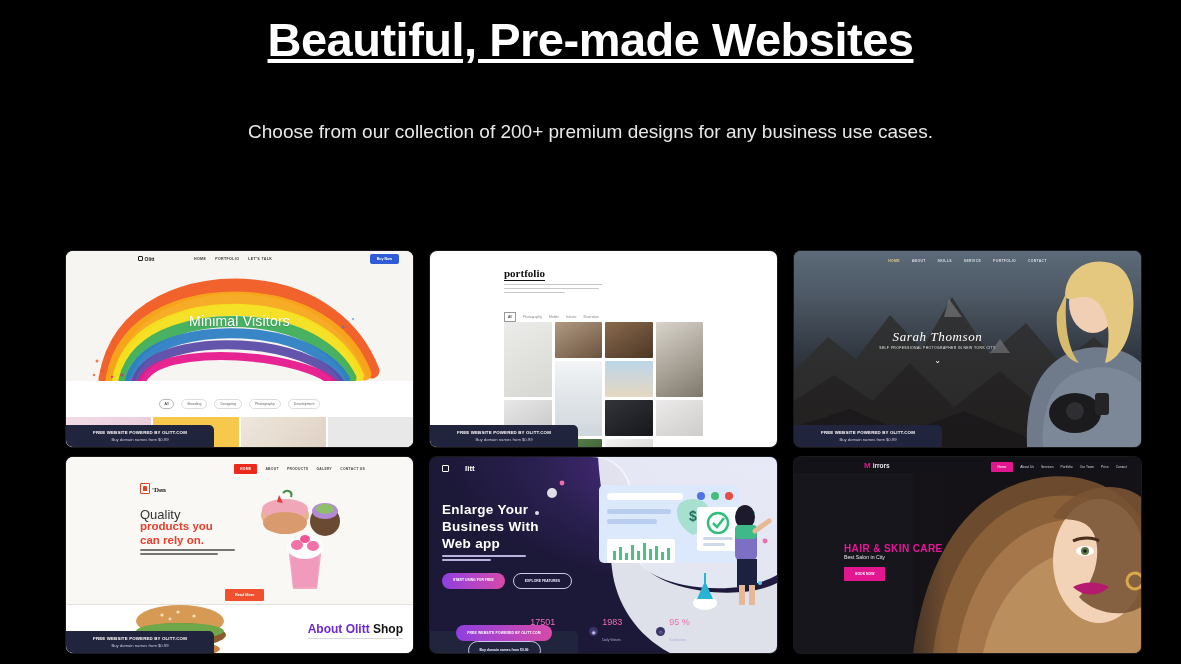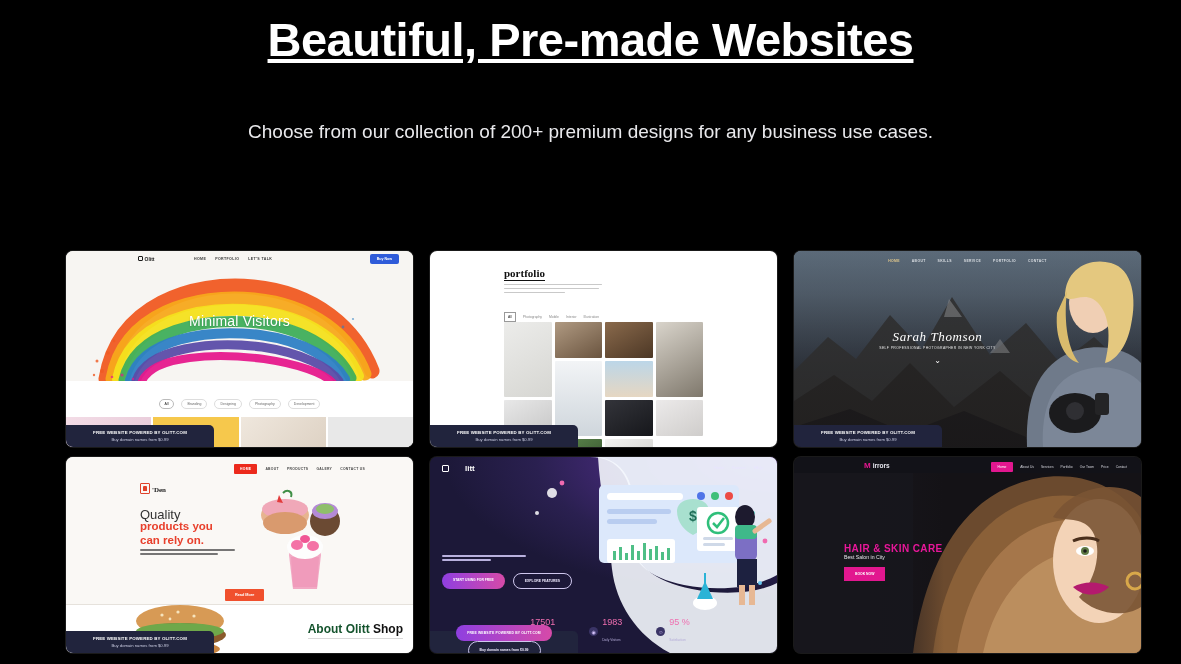--- a/index.html
+++ b/index.html
@@ -136,21 +136,21 @@
   .c4 .h1 { position: absolute; left: 74px; top: 50px; font-size: 13px; color: #333; }
   .c4 .h2 { position: absolute; left: 74px; top: 62px; font-size: 11.5px; font-weight: 700; color: #e8402c; line-height: 14px; }
   .c4 .p { position: absolute; left: 74px; top: 92px; width: 95px; }
   .c4 .p i { display:block; height: 1.6px; background:#4a4a4a; opacity:.75; margin-bottom: 2.4px; border-radius:1px; }
   .c4 .p i:nth-child(1){width:100%} .c4 .p i:nth-child(2){width:82%}
   .c4 .btn { position: absolute; left: 159px; top: 132px; background: #f0502d; color: #fff; font-size: 3.8px; font-weight: 600; padding: 4px 10px; border-radius: 1px; }
   .c4 .cakes { position: absolute; right: 62px; top: 28px; width: 100px; height: 112px; }
   .c4 .sep { position: absolute; left: 0; right: 0; top: 147px; height: 1px; background: #e6e2dc; }
   .c4 .white { position: absolute; left: 0; right: 0; top: 148px; bottom: 0; background: #fff; }
   .c4 .about { position: absolute; right: 10px; bottom: 14px; font-size: 12px; font-weight: 700; color: #111; border-bottom: 1.4px solid #d9d9d9; padding-bottom: 2px; }
-  .c4 .about b { color: #14532d; }
+  .c4 .about b { color: #6d28d9; }
 
   
   .c5 { background: #1b1733; }
   .c5 .bgwash { position: absolute; inset: 0; background:
       radial-gradient(120% 90% at 100% 0%, #7b3fb5 0%, #4b2c82 30%, #2a2050 58%, #1c1838 80%); }
   .c5 .blob { position: absolute; inset: 0; }
   .c5 .logo { position: absolute; left: 12px; top: 7px; display: flex; align-items: center; gap: 16px; }
   .c5 .logo .sq { width: 7px; height: 7px; border: 1.4px solid #fff; border-radius: 1px; }
   .c5 .logo .tx { font-size: 8px; font-weight: 700; color: #fff; }
   .c5 .nav { position: absolute; right: 14px; top: 9px; display: flex; gap: 8px; }
@@ -477,20 +477,25 @@
 
         <div class="logo">
           <span class="sq"></span>
           <span class="tx">litt</span>
         </div>
         <div class="nav">
           <span>Home</span>
           <span>Features</span>
           <span>FAQs</span>
         </div>
+        <div class="h">
+          <div>Enlarge Your</div>
+          <div>Business With</div>
+          <div>Web app</div>
+        </div>
         <div class="p">
             <i></i>
             <i></i>
           </div>
         <div class="btns">
           <span class="b1">START USING FOR FREE</span>
           <span class="b2">EXPLORE FEATURES</span>
         </div>
 
         <div class="stats">

